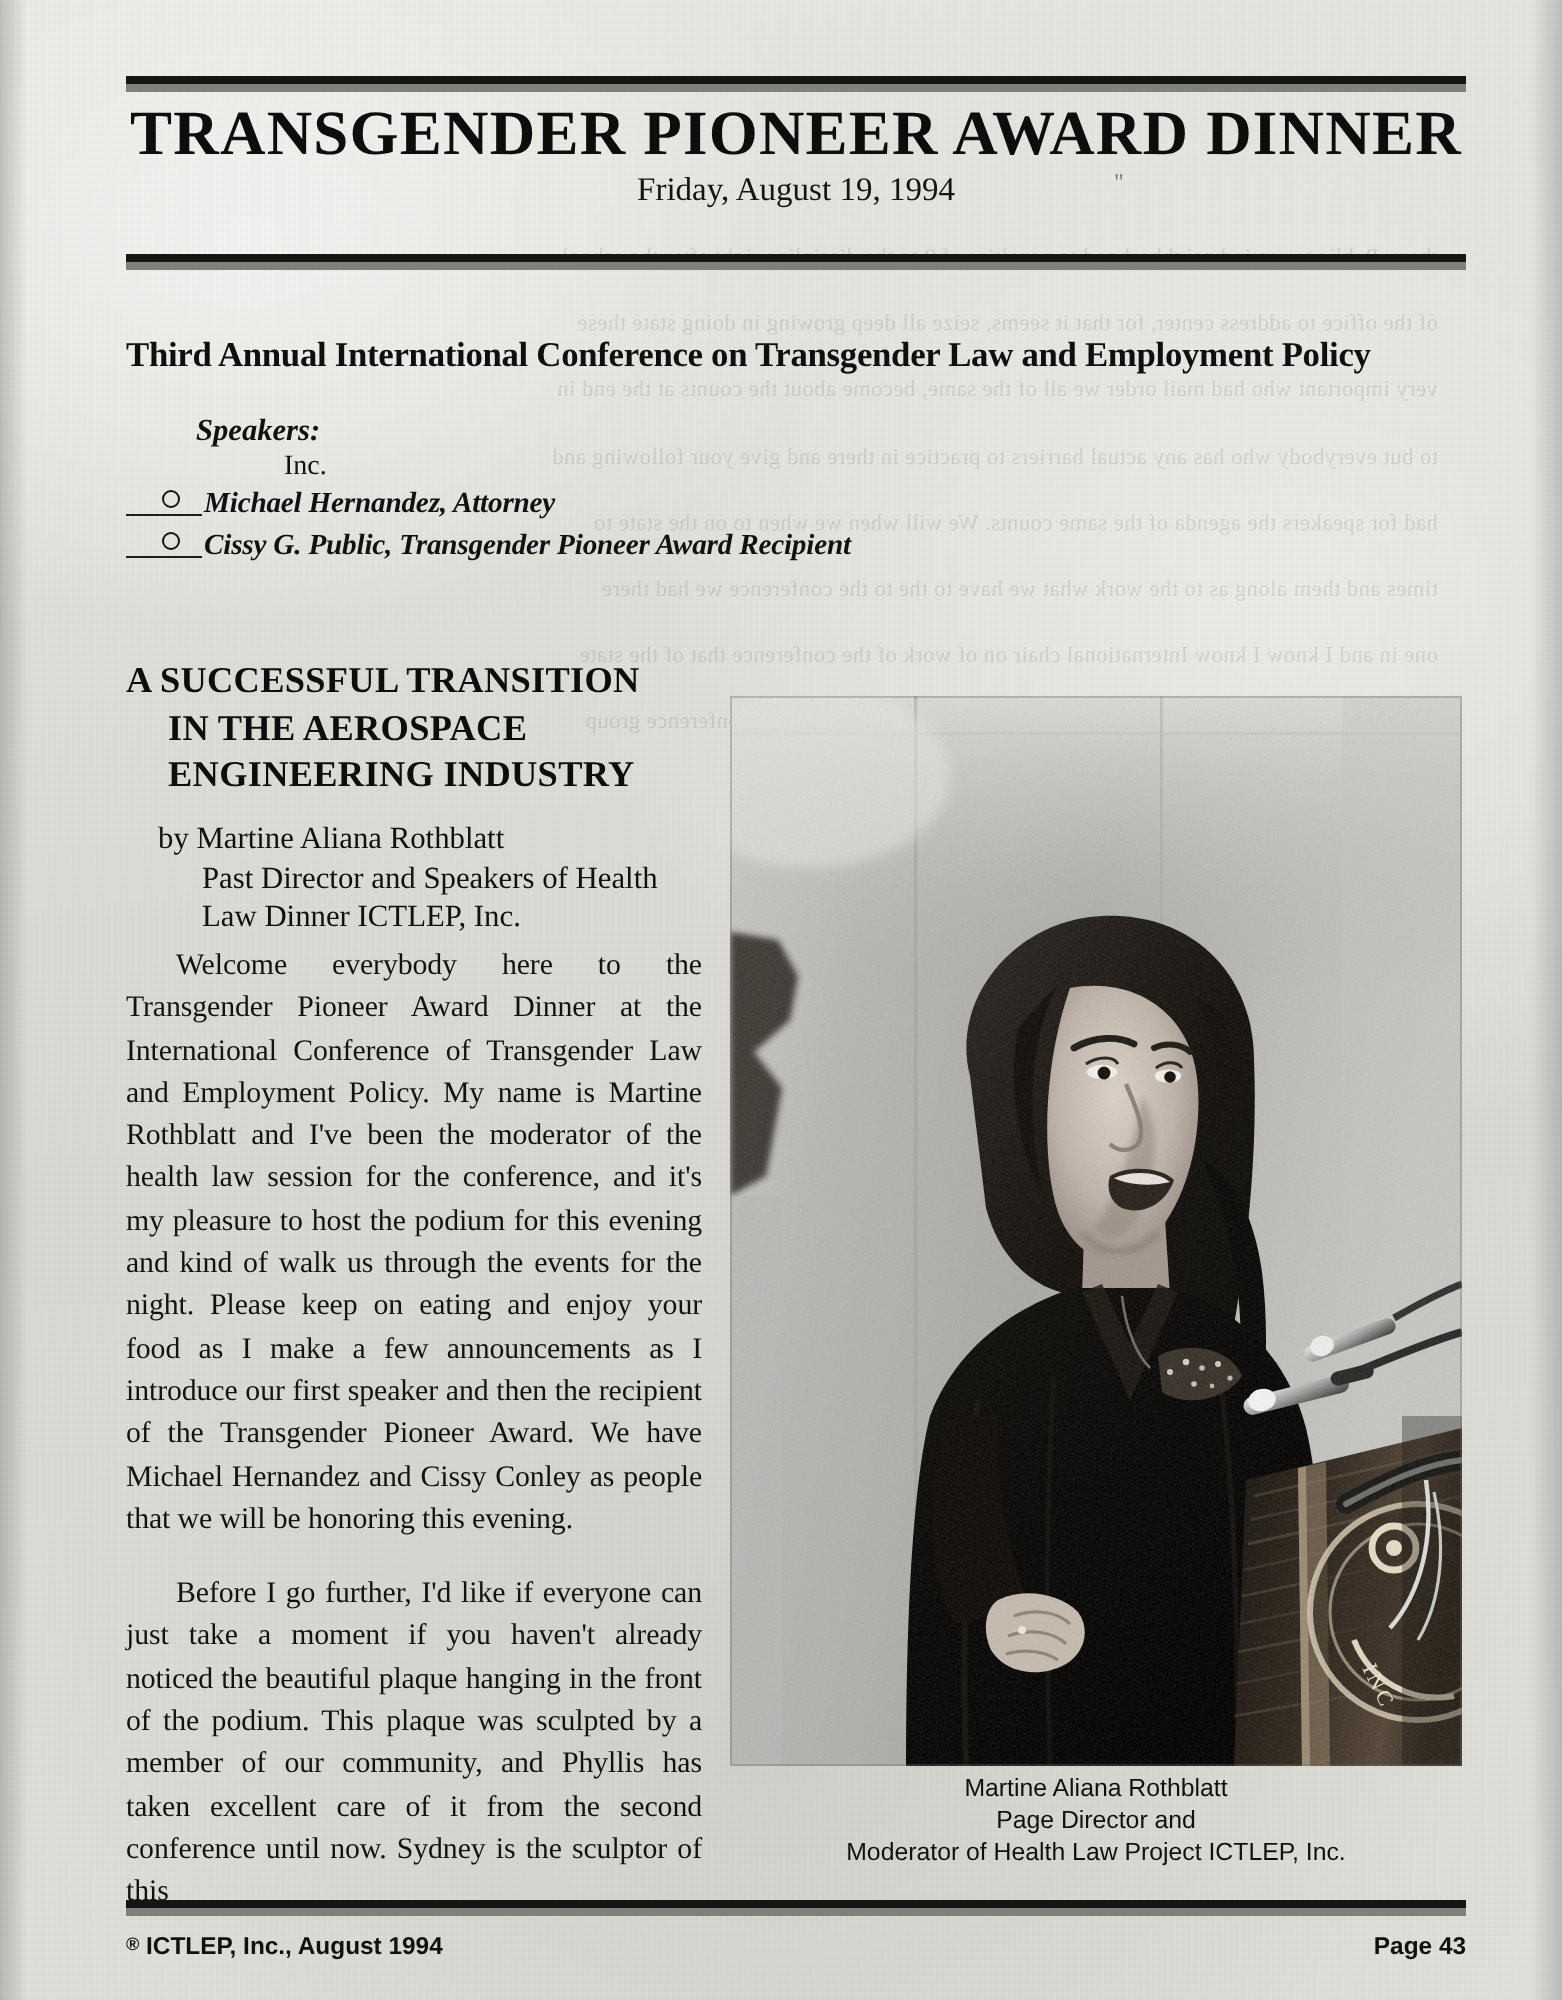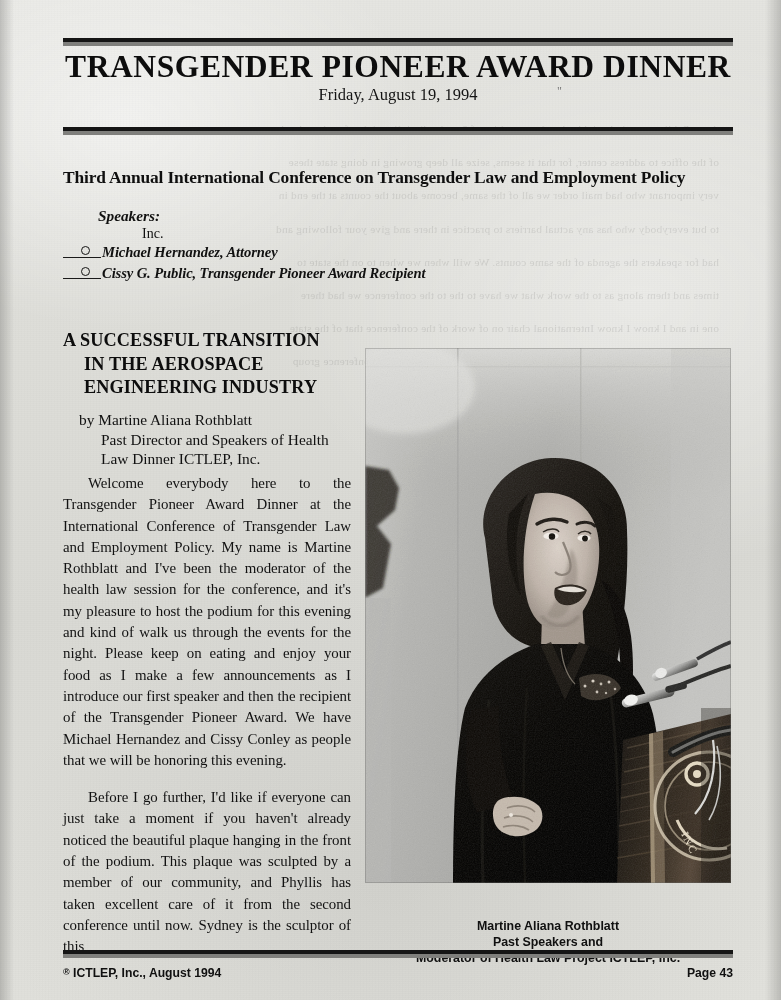--- a/index.html
+++ b/index.html
@@ -223,23 +223,22 @@
 
   #photo-caption {
     position: absolute;
     left: 365px;
     top: 886px;
     width: 366px;
     text-align: center;
     font-family: "Liberation Sans", sans-serif;
     font-size: 12.4px;
     line-height: 16.2px;
-    font-weight: 700;
+    font-weight: 400;
     color: #101010;
-    margin-top: 32px;
   }
 
   
   #footer-left {
     position: absolute;
     left: 63px;
     top: 966px;
     font-family: "Liberation Sans", sans-serif;
     font-weight: bold;
     font-size: 12.2px;
@@ -530,21 +529,21 @@
           <path d="M352 398 C358 424, 356 452, 344 472" stroke="#c4c4c1" stroke-width="1.6" fill="none"></path>
         </g>
 
         <rect x="0" y="0" width="366" height="535" filter="url(#grainF)" opacity="0.55"></rect>
         <rect x="0" y="0" width="366" height="535" fill="none" stroke="#6e6e6b" stroke-width="2" opacity="0.35"></rect>
       </svg>
     </div>
 
     <div id="photo-caption">
       <div>Martine Aliana Rothblatt</div>
-      <div>Past Speakers and</div>
+      <div>Page Director and</div>
       <div>Moderator of Health Law Project ICTLEP, Inc.</div>
     </div>
 
     <div class="rule-heavy" style="top:950px;"></div>
 
     <div id="footer-left"><span class="reg">®</span><span> ICTLEP, Inc., August 1994</span></div>
     <div id="footer-right">Page 43</div>
 
   </div>
 

